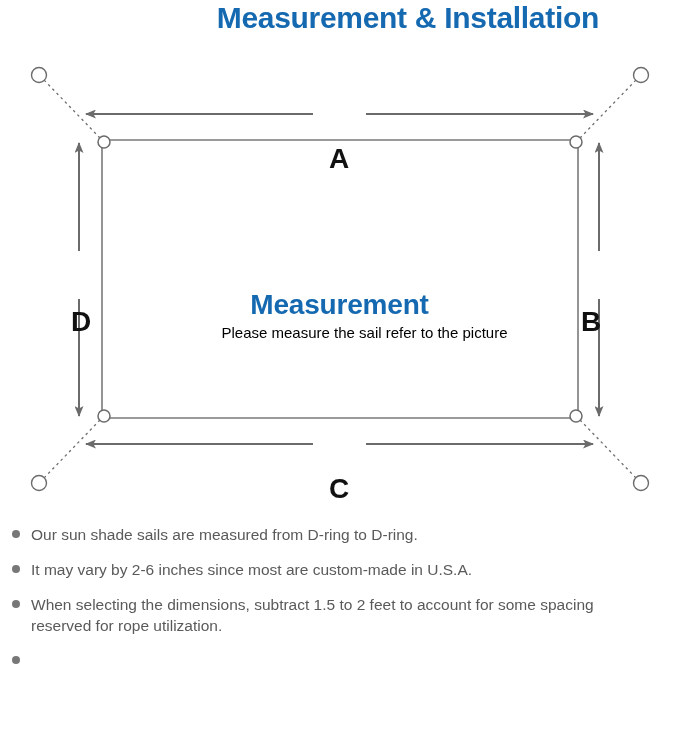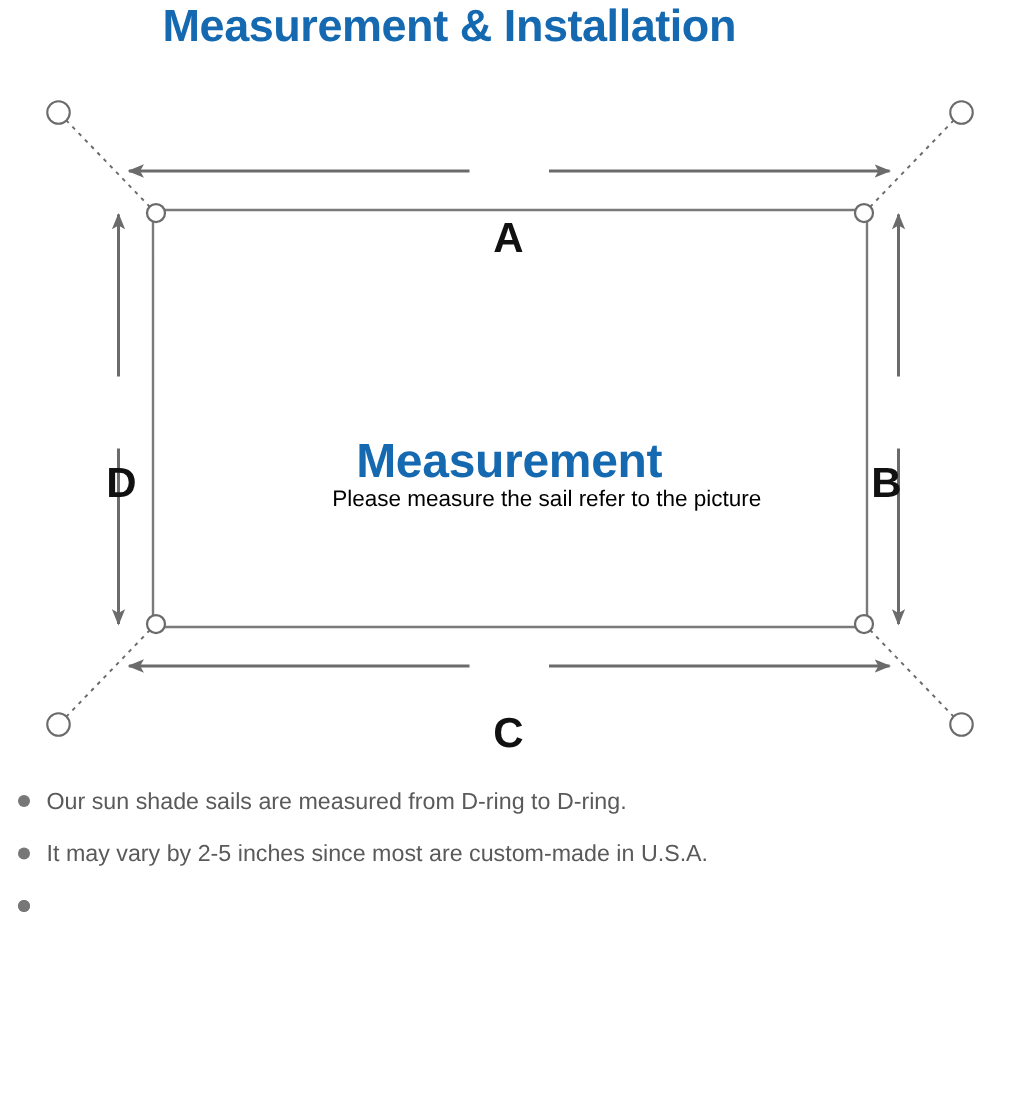--- a/index.html
+++ b/index.html
@@ -12,21 +12,21 @@
     height: 739px;
     position: relative;
     font-family: "Liberation Sans", sans-serif;
     overflow: hidden;
   }
   #page-title {
     position: absolute;
     top: 0px;
     left: 0;
     width: 599px;
-    text-align: center;
+    text-align: right;
     font-size: 30px;
     font-weight: bold;
     color: #1569b0;
     letter-spacing: -0.3px;
     line-height: 36px;
   }
   #diagram {
     position: absolute;
     top: 46px;
     left: 0;
@@ -34,21 +34,21 @@
     height: 470px;
   }
   .centerlabel {
     position: absolute;
     width: 100%;
     text-align: center;
     color: #1569b0;
   }
   #meas-title {
     top: 243px;
-    font-size: 32px;
+    font-size: 28px;
     font-weight: bold;
     letter-spacing: -0.2px;
   }
   #meas-sub {
     top: 278px;
     font-size: 15px;
     font-weight: normal;
     color: #000000;
     padding-left: 25px;
   }
@@ -147,21 +147,22 @@
   <div class="dimletter" id="letter-d">D</div>
 </div>
 
 <div id="bullets">
   <div class="bullet-row">
     <span class="dot"></span>
     <span>Our sun shade sails are measured from D-ring to D-ring.</span>
   </div>
   <div class="bullet-row">
     <span class="dot"></span>
-    <span>It may vary by 2-5 inches since most are custom-made in U.S.A.</span>
+    <span>It may vary by 2-6 inches since most are custom-made in U.S.A.</span>
   </div>
   <div class="bullet-row">
     <span class="dot"></span>
+    <span>When selecting the dimensions, subtract 1.5 to 2 feet to account for some spacing reserved for rope utilization.</span>
   </div>
   <div class="bullet-row">
     <span class="dot"></span>
   </div>
 </div>
 
 </body></html>

